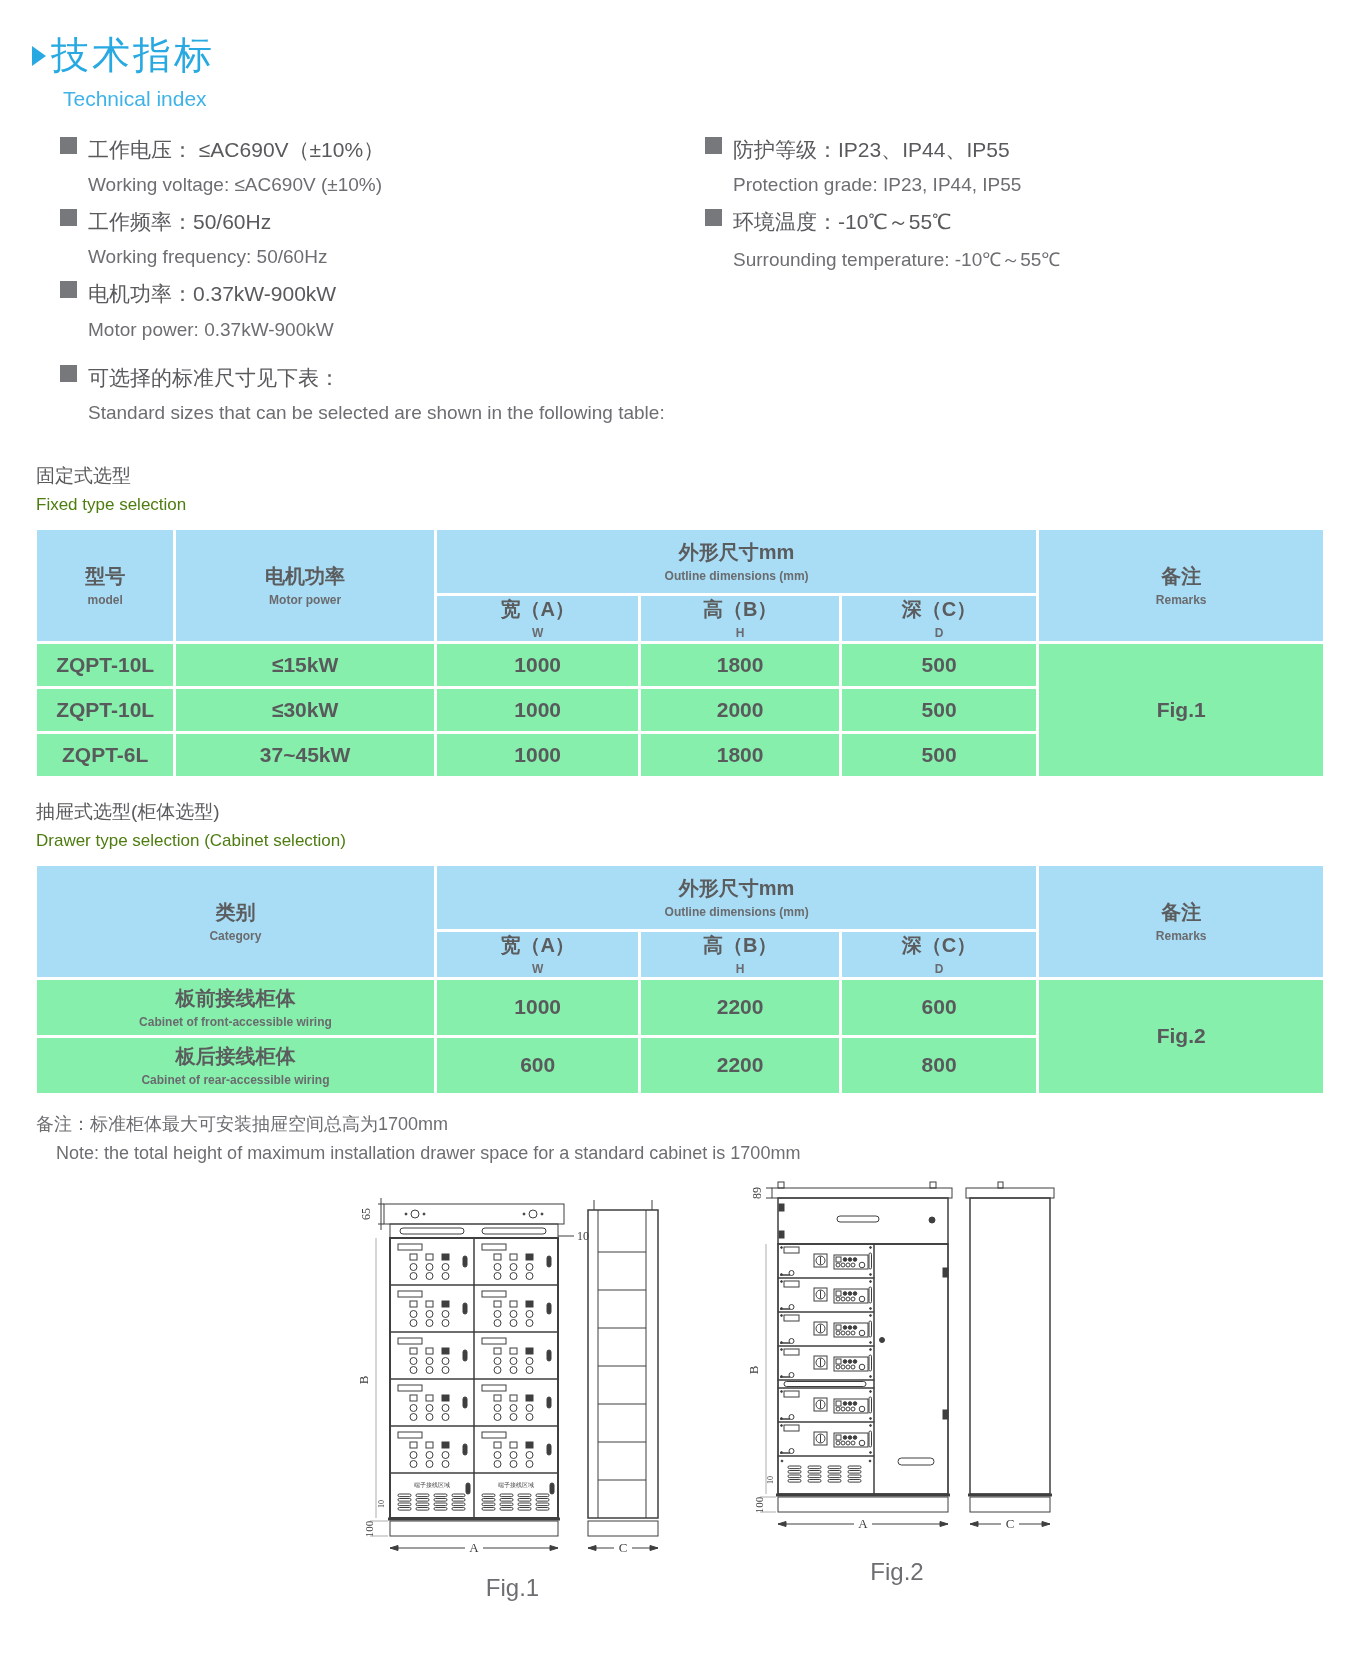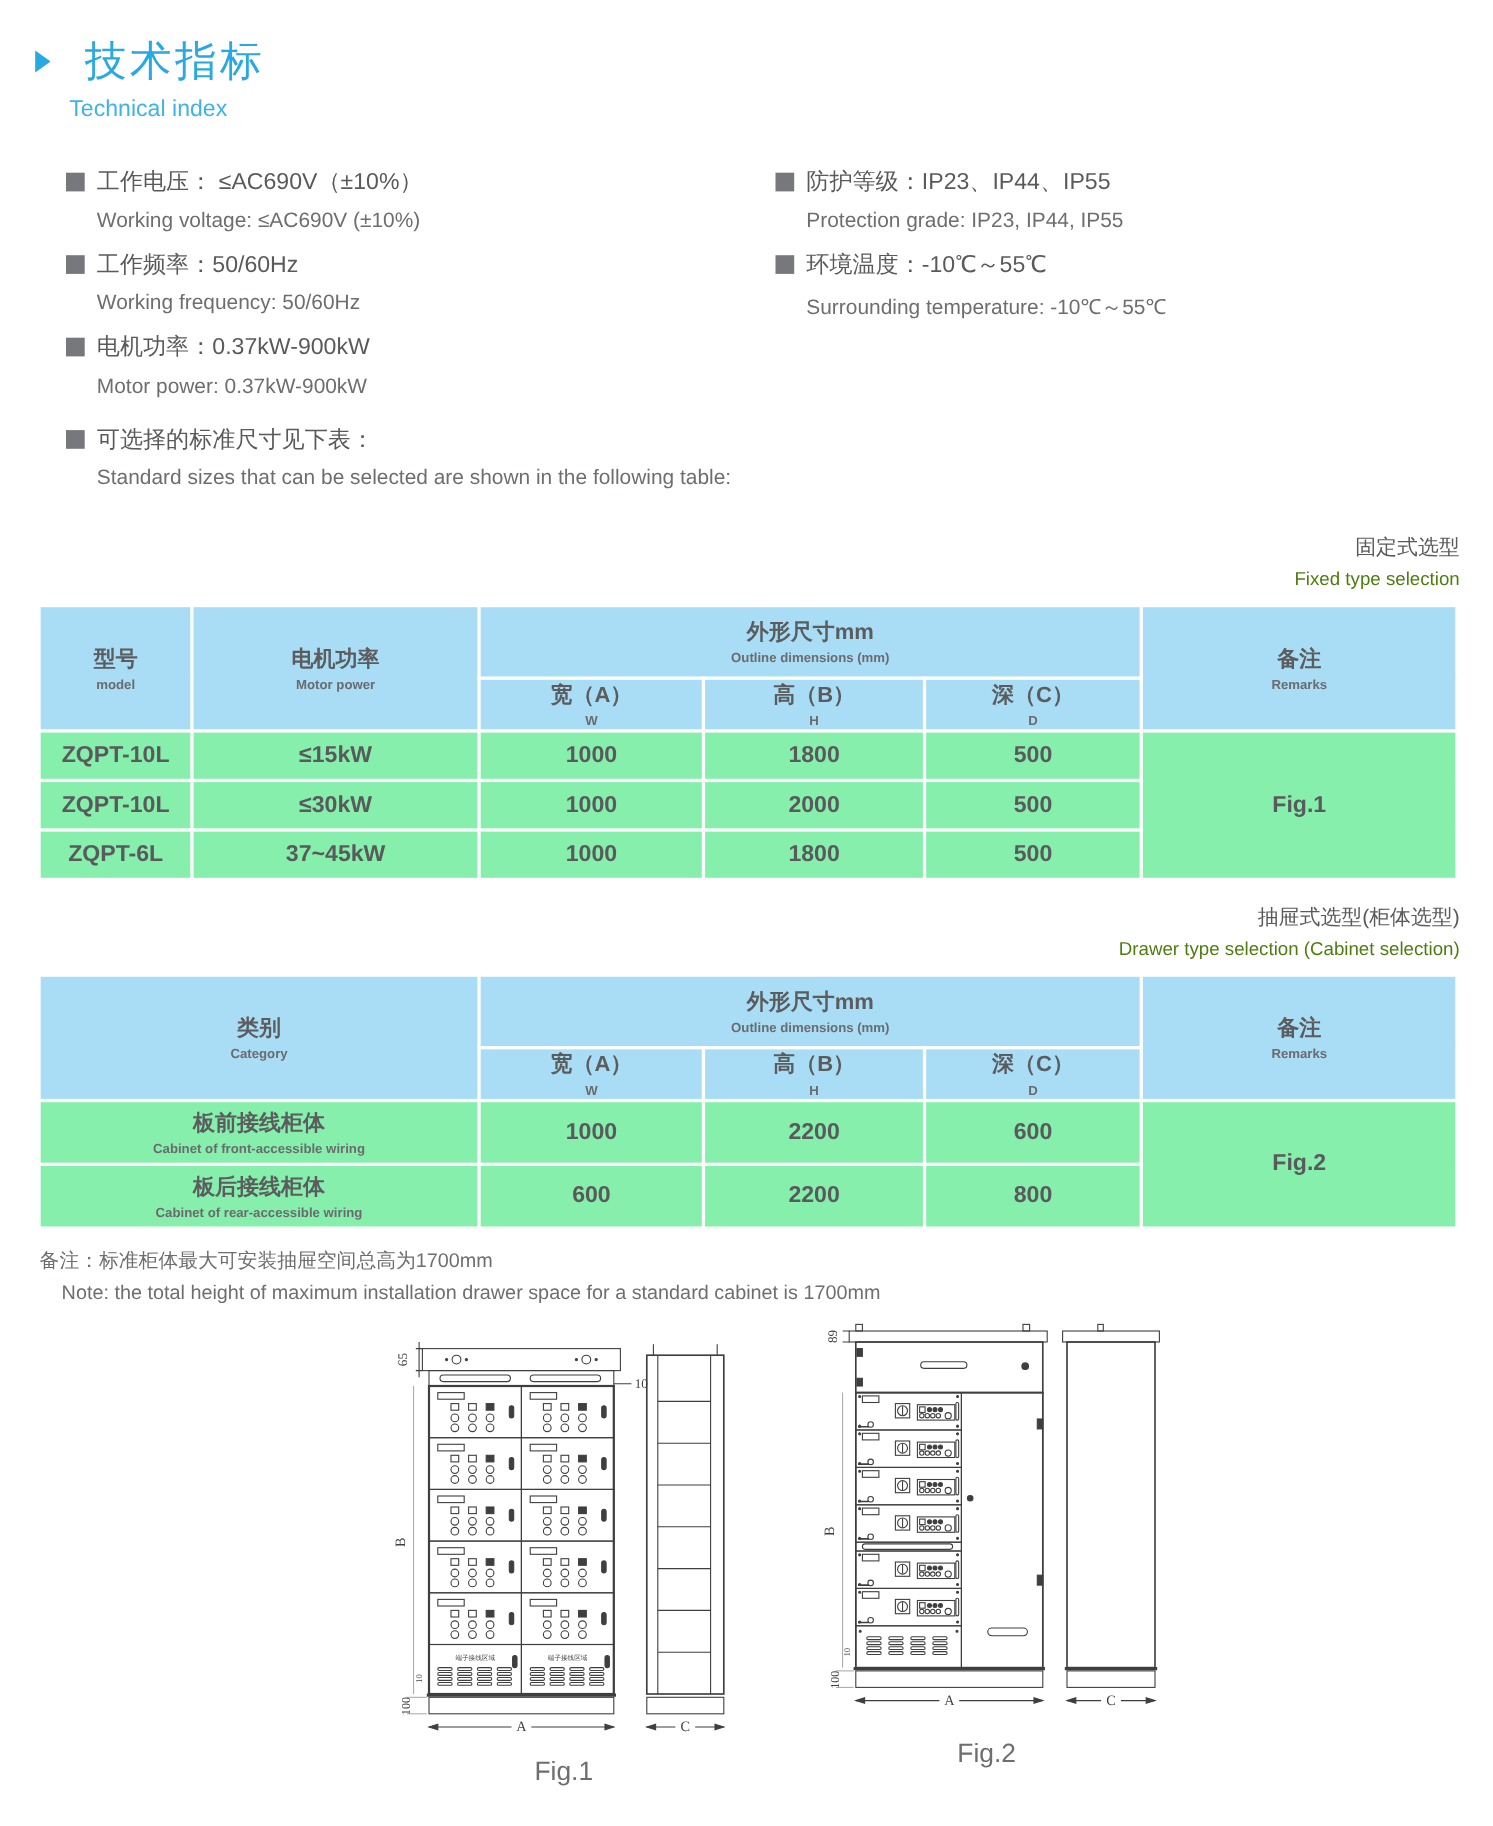--- a/index.html
+++ b/index.html
@@ -1,33 +1,33 @@
 <!DOCTYPE html>
 <html><head>
 <meta charset="utf-8">
 <style>
   html,body{margin:0;padding:0;background:#fff;}
   body{width:1357px;height:1660px;position:relative;font-family:"Liberation Sans",sans-serif;color:#58595b;overflow:hidden;}
   .content{padding:30px 30px 0 32px;}
 
   
-  .title-row{display:flex;align-items:center;gap:31px;}
+  .title-row{display:flex;align-items:center;gap:5px;}
   .tri{width:0;height:0;border-left:14px solid #29a9e1;border-top:10px solid transparent;border-bottom:10px solid transparent;}
   .title-zh{font-size:38px;color:#29a9e1;letter-spacing:3px;font-weight:normal;margin:0;}
   .title-en{margin:6px 0 0 31px;font-size:21px;color:#3fb3e8;}
 
   
   .specs{display:grid;grid-template-columns:645px 1fr;margin:26px 0 0 28px;}
   .spec-item{margin-bottom:13px;}
-  .spec-zh{display:flex;align-items:center;gap:11px;font-size:21px;color:#595a5c;line-height:1.2;margin-top:16px;}
+  .spec-zh{display:flex;align-items:flex-start;gap:11px;font-size:21px;color:#595a5c;line-height:1.2;}
   .bullet{width:17px;height:17px;background:#77787b;flex:none;}
   .spec-en{margin:12px 0 0 28px;font-size:19px;color:#6d6e71;}
 
   
-  .section-label{margin:26px 0 0 4px;text-align:right;}
+  .section-label{margin:26px 0 0 4px;}
   .sec-zh{font-size:19px;color:#595a5c;}
   .sec-en{font-size:17px;color:#4d7c0f;margin-top:6px;}
 
   
   table{border-collapse:collapse;table-layout:fixed;width:1292px;margin:12px 0 0 2px;}
   th,td{border:3px solid #fff;text-align:center;vertical-align:middle;padding:0;font-weight:bold;}
   thead th{background:#a9dcf5;}
   tbody td{background:#86efac;}
   .zh-l{font-size:20px;color:#5b5c5e;}
   .en-l{font-size:12px;color:#6a6b6e;margin-top:3px;}

